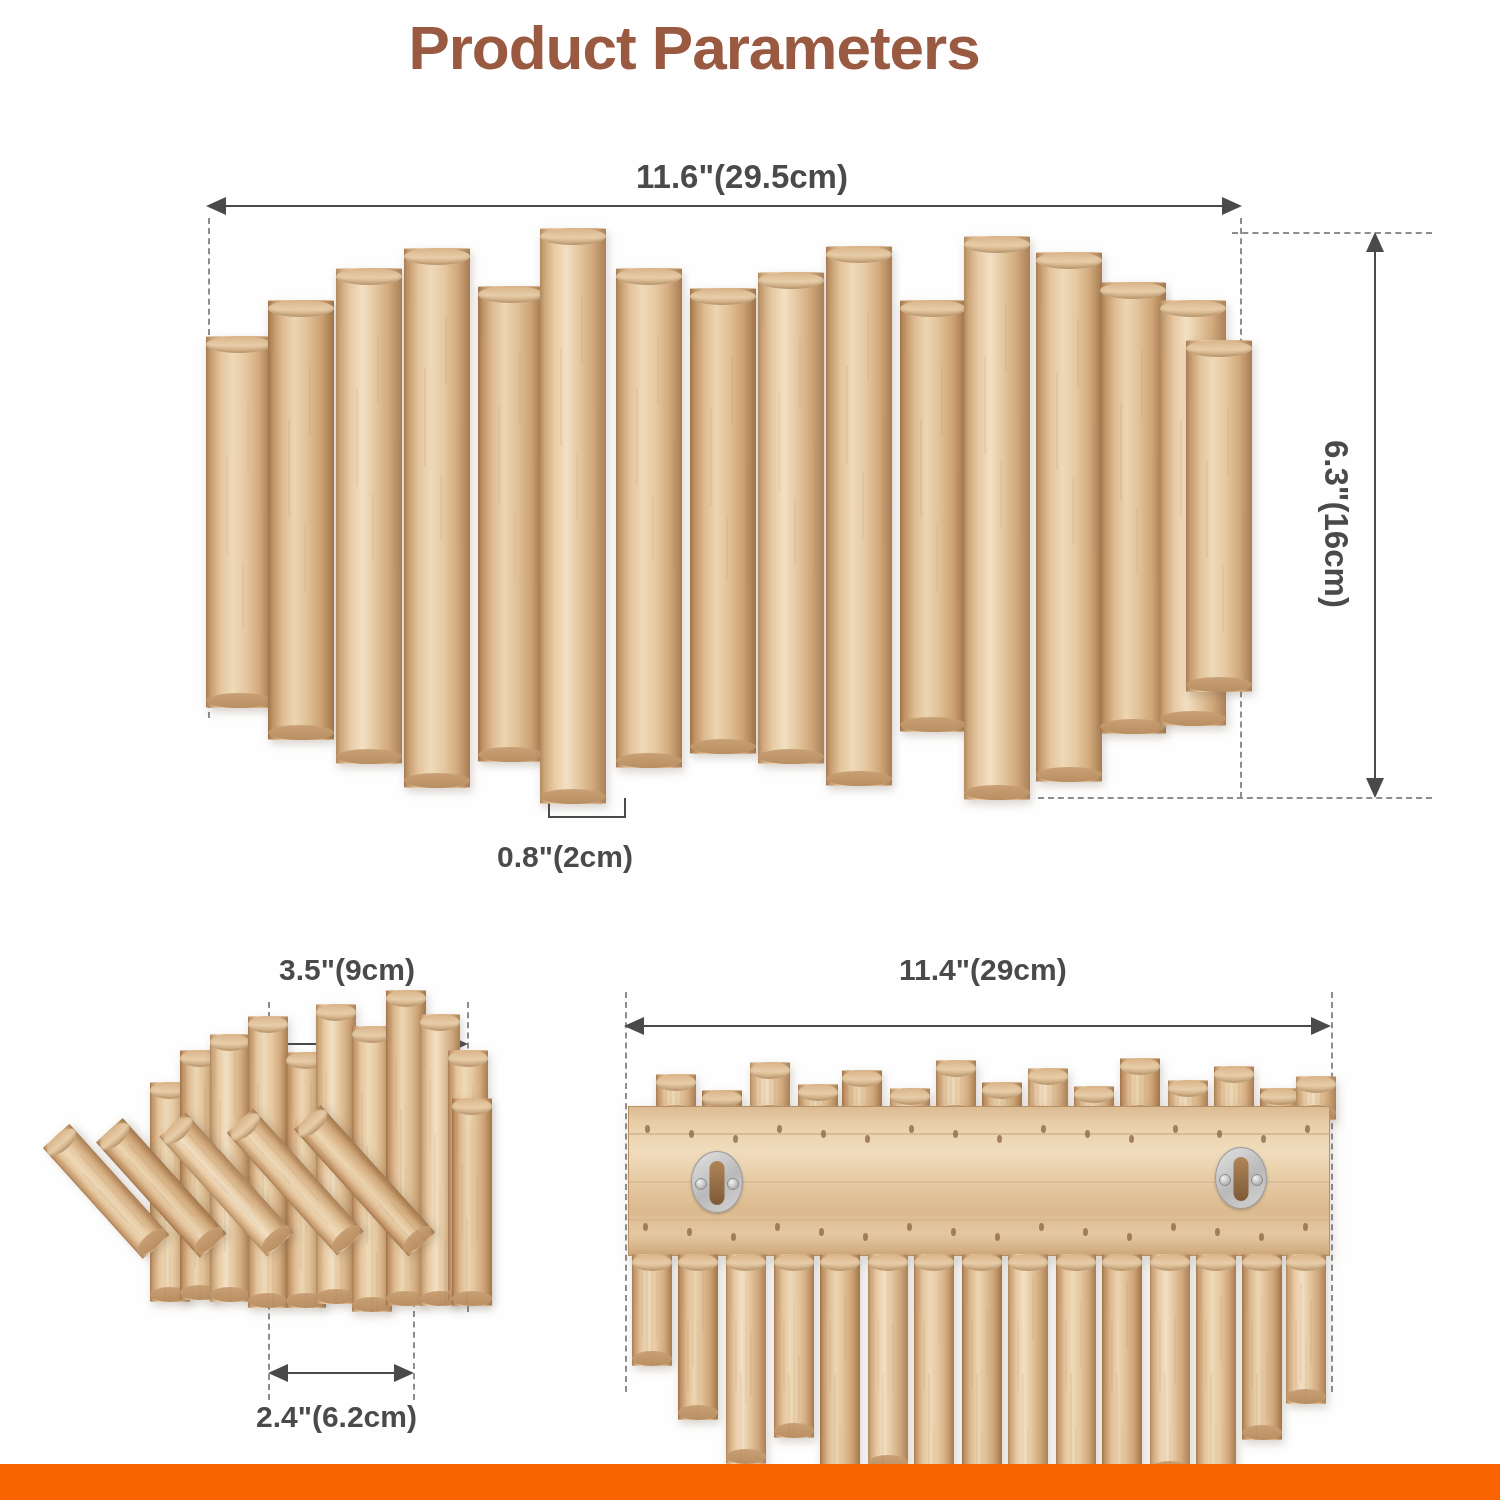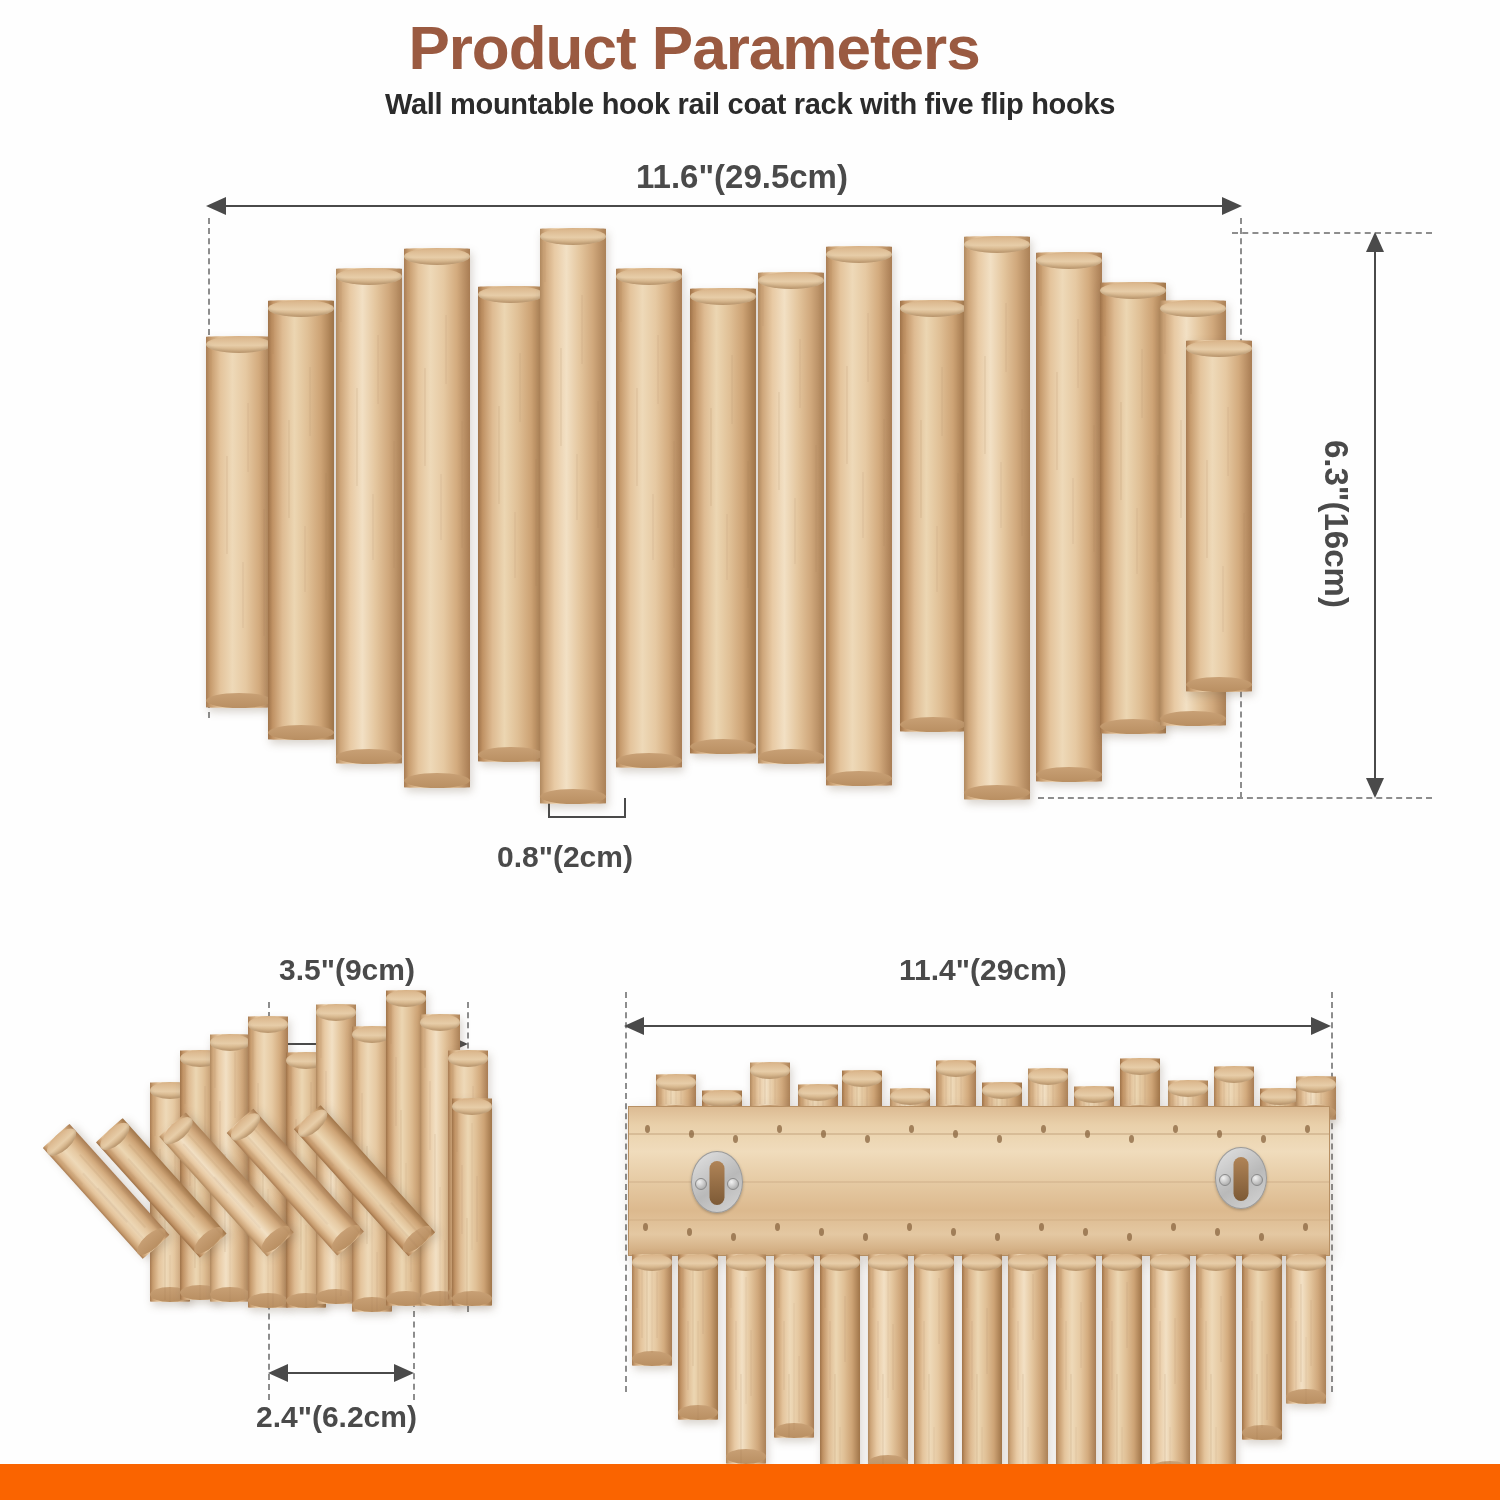--- a/index.html
+++ b/index.html
@@ -113,21 +113,20 @@
   .footerbar { position: absolute; left: 0; bottom: 0; width: 1500px; height: 36px; background: #fa6400; }
 
   .u-bracket { position: absolute; border: 2px solid #4a4a4a; border-top: none; }
 </style>
 </head>
 <body>
 
 <div id="root">
 
   <div class="title">Product Parameters</div>
-  <div class="subtitle">Wall mountable hook rail coat rack with five flip hooks</div>
 
   <div class="stage" style="left:0;top:0;width:1500px;height:900px;">
 
     <div class="dim big" style="left:636px;top:158px;">11.6"(29.5cm)</div>
     <div class="solid-h" style="left:222px;top:205px;width:1006px;"></div>
     <div class="arrowhead ah-left" style="left:206px;top:197px;"></div>
     <div class="arrowhead ah-right" style="left:1222px;top:197px;"></div>
 
     <div class="dash-v" style="left:208px;top:218px;height:500px;"></div>
 

